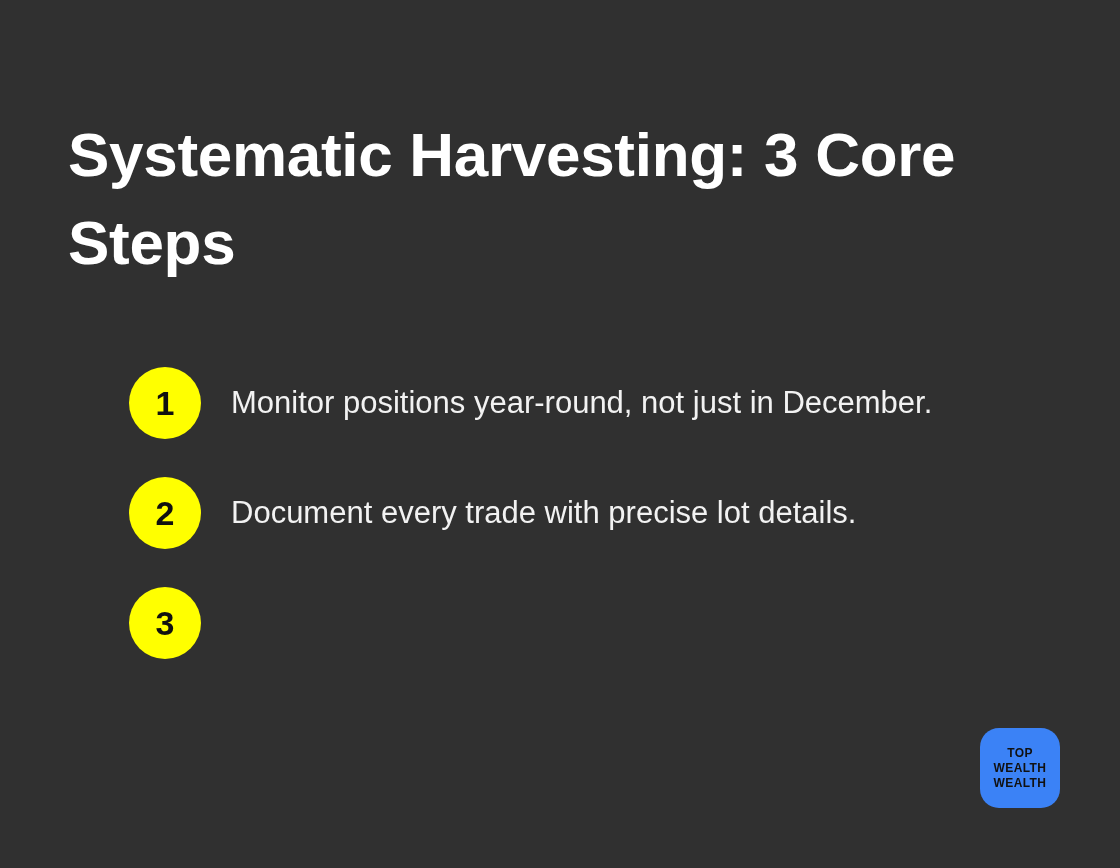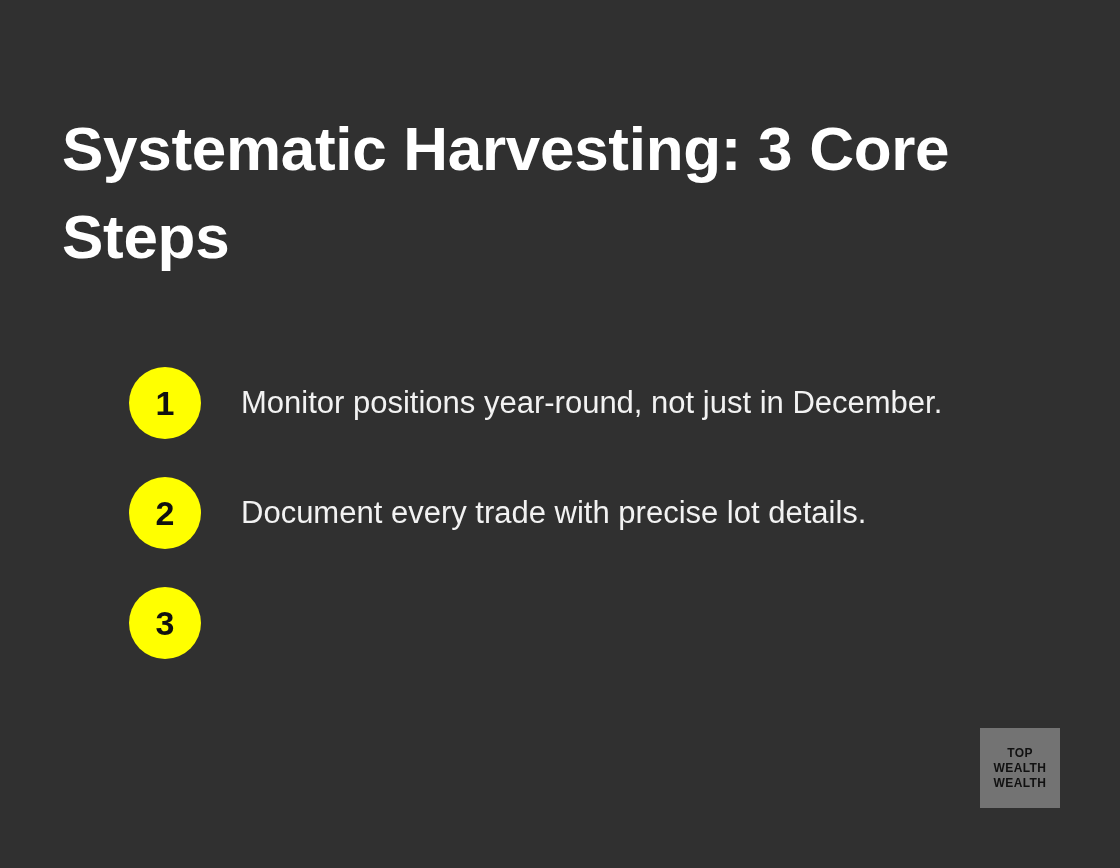--- a/index.html
+++ b/index.html
@@ -22,21 +22,21 @@
   .slide-title {
     position: absolute;
     left: 60px;
     top: 103px;
     width: 960px;
     font-size: 62px;
     line-height: 88px;
     font-weight: 700;
     color: #ffffff;
     letter-spacing: -0.3px;
-    margin: 2px;
+    margin: 8px;
   }
   .steps-list {
     position: absolute;
     left: 129px;
     top: 367px;
     width: 930px;
     list-style: none;
     margin: 0;
     padding: 0;
   }
@@ -59,39 +59,40 @@
     color: #101010;
     font-size: 34px;
     font-weight: 700;
     display: flex;
     align-items: center;
     justify-content: center;
     line-height: 1;
   }
   .step-text {
     flex: 1 1 auto;
-    margin-left: 40px;
+    margin-left: 30px;
     font-size: 31px;
     line-height: 38px;
     color: #f2f2f2;
     font-weight: 400;
     white-space: nowrap;
   }
   .brand-logo {
     position: absolute;
     left: 980px;
     top: 728px;
     width: 80px;
     height: 80px;
-    background: #737373;
+    background: #3b82f6;
     display: flex;
     flex-direction: column;
     align-items: center;
     justify-content: center;
     text-align: center;
+    border-radius: 19px;
   }
   .brand-line {
     color: #111111;
     font-size: 12px;
     font-weight: 700;
     line-height: 15px;
     letter-spacing: 0.4px;
   }
 </style>
 </head>

